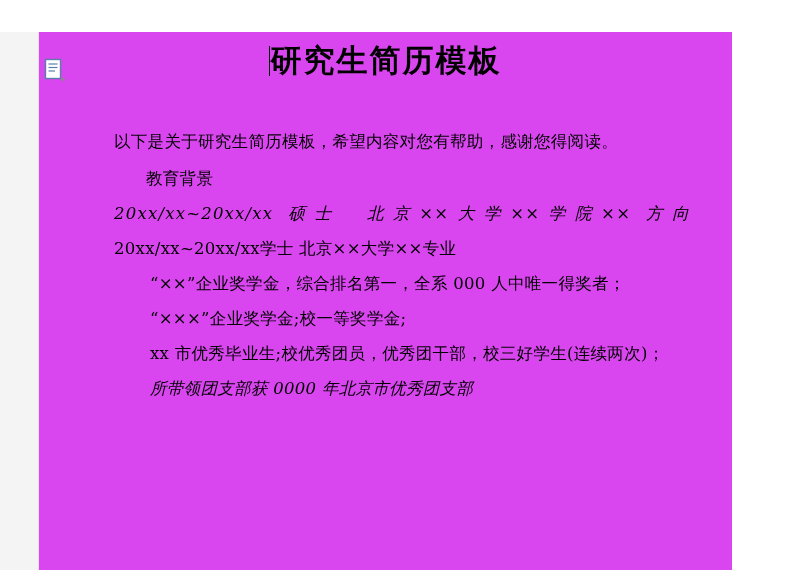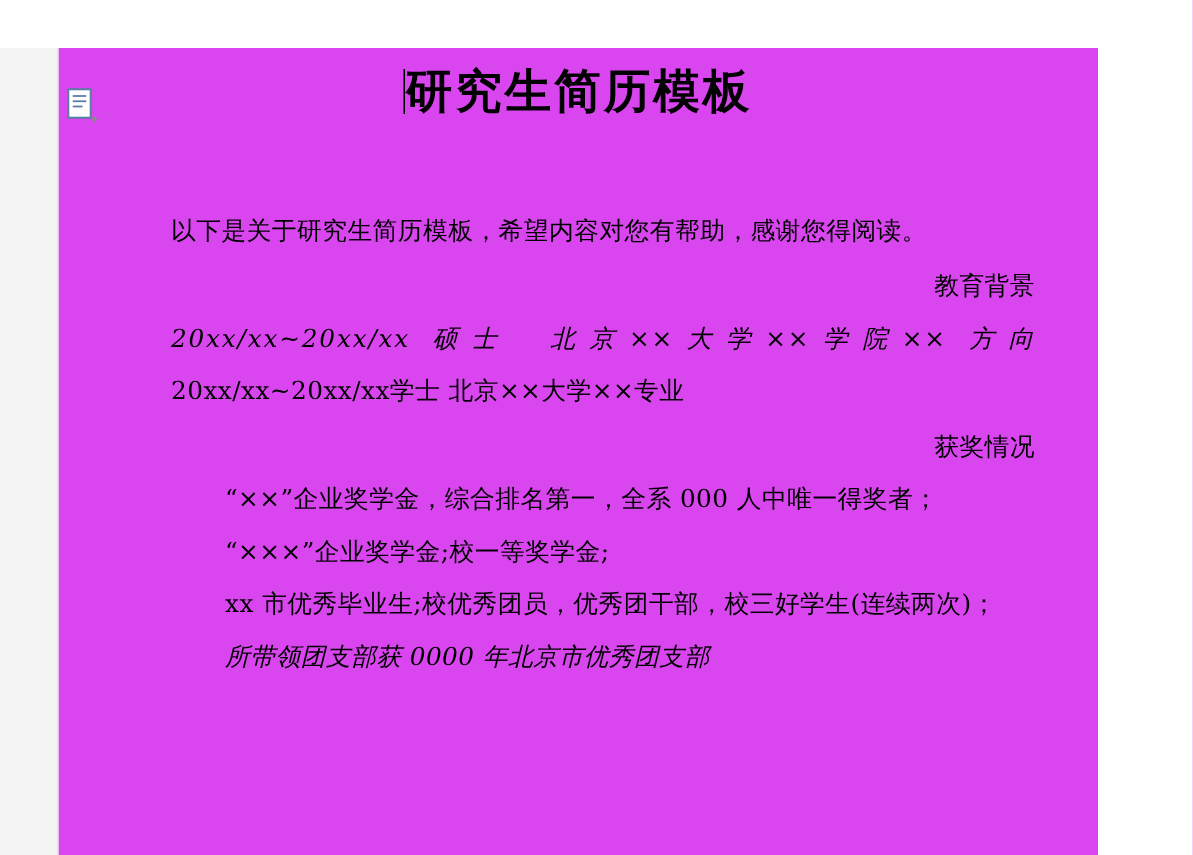--- a/index.html
+++ b/index.html
@@ -66,37 +66,37 @@
     height: 30px;
     background: #000;
     vertical-align: -5px;
     margin-right: 1px;
   }
 
   .content {
     position: absolute;
     left: 76px;
     right: 42px;
-    top: 104px;
+    top: 92px;
   }
 
   p.line {
     margin: 0 0 0 0;
     font-family: "DejaVu Serif", serif;
     font-size: 16.5px;
     line-height: 35px;
     color: #000;
     letter-spacing: 0.3px;
     white-space: normal;
   }
   p.indent1 { text-indent: 32px; }
   p.indent2 { text-indent: 36px; }
   p.justify { text-align: justify; text-align-last: justify; font-style: italic; }
   p.spaced  { letter-spacing: 1.2px; }
-  p.gap { margin-top: 2px; text-align: right; }
+  p.gap { margin-top: 2px; }
 
   .sans { font-family: "DejaVu Sans", sans-serif; font-size: 15.5px; font-style: italic; }
 </style>
 </head>
 <body>
 
 <div class="page">
 
   <div class="left-rail"></div>
 
@@ -120,21 +120,20 @@
     <div class="content">
 
       <p class="line">以下是关于研究生简历模板，希望内容对您有帮助，感谢您得阅读。</p>
 
       <p class="line indent1 gap">教育背景</p>
 
       <p class="line justify spaced">20xx/xx~20xx/xx 硕士　北京××大学××学院×× 方向</p>
 
       <p class="line">20xx/xx~20xx/xx学士 北京××大学××专业</p>
 
-      <p class="line indent1 gap">获奖情况</p>
 
       <p class="line indent2">“××”企业奖学金，综合排名第一，全系 000 人中唯一得奖者；</p>
 
       <p class="line indent2">“×××”企业奖学金;校一等奖学金;</p>
 
       <p class="line indent2">xx 市优秀毕业生;校优秀团员，优秀团干部，校三好学生(连续两次)；</p>
 
 
       <p class="line indent2 sans">所带领团支部获 0000 年北京市优秀团支部</p>
 

